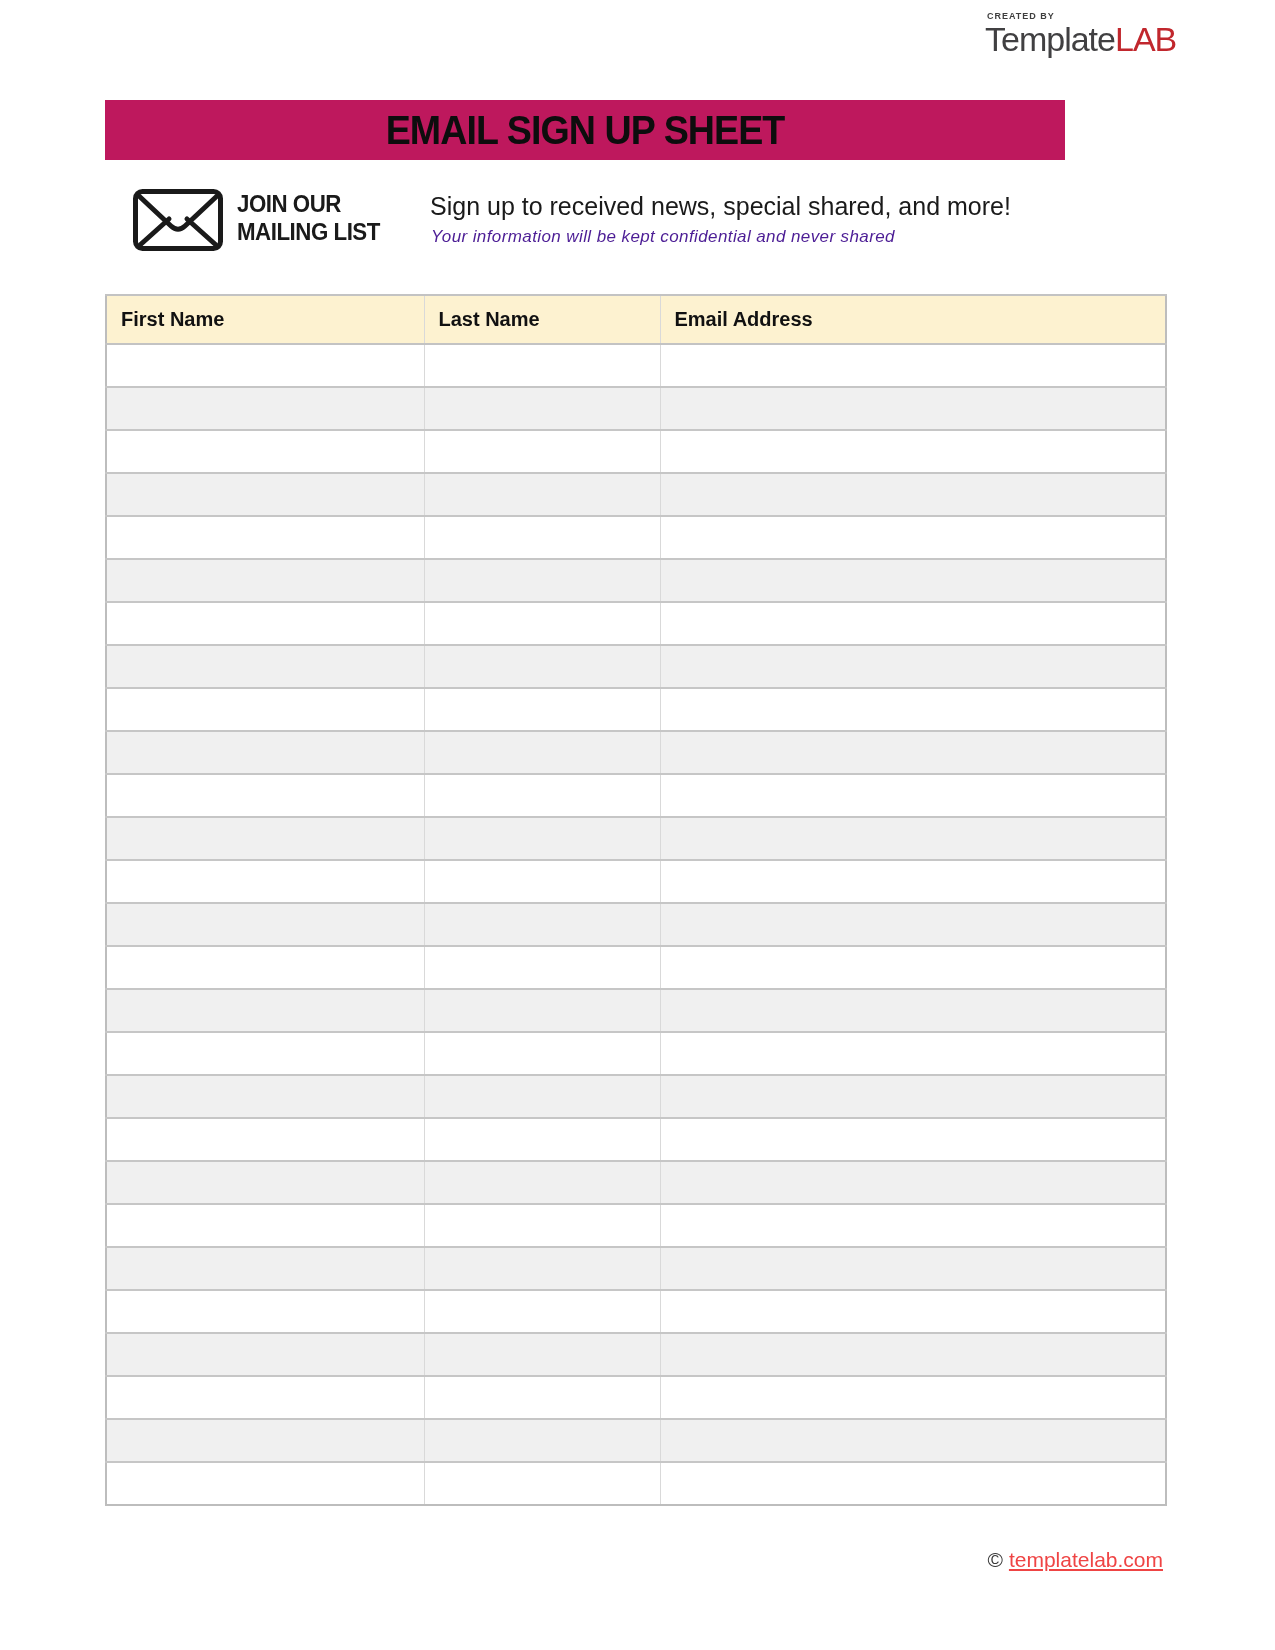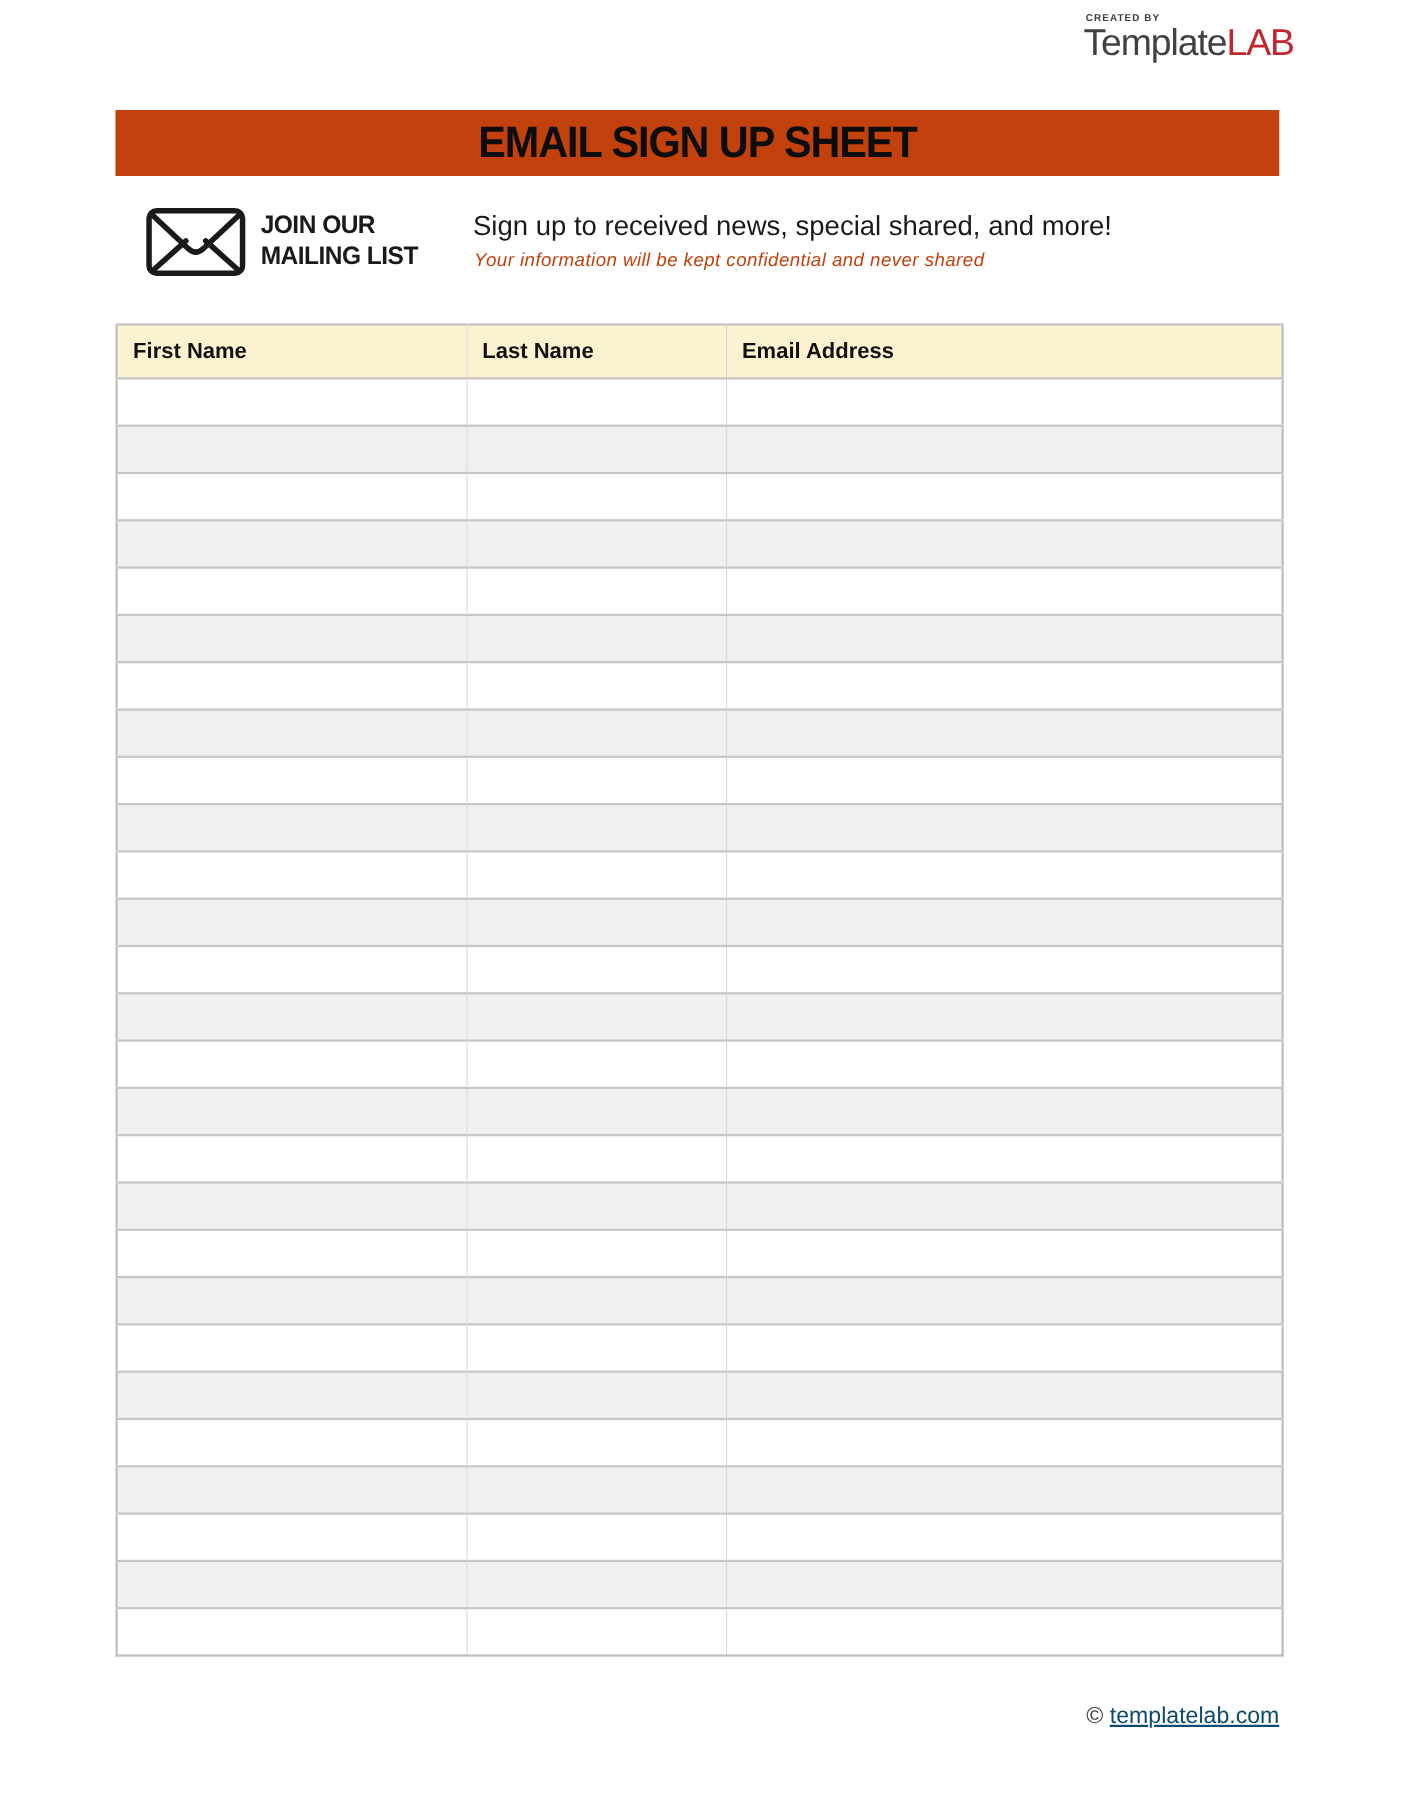--- a/index.html
+++ b/index.html
@@ -12,41 +12,41 @@
   .logo{position:absolute;top:12px;left:985px;line-height:1;}
   .logo .created-by{
     display:block;font-size:9px;font-weight:bold;letter-spacing:1px;
     color:#3f3f3f;margin:0 0 1px 2px;
   }
   .logo .brand{font-size:34px;font-weight:normal;letter-spacing:-1px;color:#414042;}
   .logo .brand .accent{color:#c1272d;}
 
   
   .banner{
-    position:absolute;left:105px;top:100px;width:1058px;height:60px;
-    background:#c2410c;display:flex;align-items:center;justify-content:center;
+    position:absolute;left:105px;top:100px;width:960px;height:60px;
+    background:#be185d;display:flex;align-items:center;justify-content:center;
   }
   .banner .title{
     font-size:40px;font-weight:bold;letter-spacing:-1px;color:#0d0d0d;
     transform:scaleX(0.94);
   }
 
   
   .envelope{position:absolute;left:132px;top:188px;width:92px;height:64px;}
   .join{
     position:absolute;left:237px;top:190px;font-size:23px;font-weight:bold;
     color:#1a1a1a;line-height:28px;letter-spacing:-0.5px;transform:scaleX(0.97);
     transform-origin:left top;
   }
   .headline{
     position:absolute;left:430px;top:192px;font-size:25px;color:#1a1a1a;
   }
   .subtext{
     position:absolute;left:431px;top:227px;font-size:17px;font-style:italic;
-    color:#c2410c;letter-spacing:0.4px;
+    color:#4c1d95;letter-spacing:0.4px;
   }
 
   
   table.signup{
     position:absolute;left:105px;top:294px;width:1060px;
     border-collapse:collapse;table-layout:fixed;
     border:2px solid #bdbdbd;
     padding-left:25px;
   }
   table.signup th{
@@ -58,21 +58,21 @@
     height:41px;padding:0 10px;font-size:16px;color:#333333;
     border:1px solid #d9d9d9;border-top:2px solid #c6c6c6;
   }
   table.signup tr.even td{background:#ffffff;}
   table.signup tr.odd td{background:#f0f0f0;}
 
   
   .footer{
     position:absolute;top:1548px;right:112px;font-size:21px;color:#3a3a3a;
   }
-  .footer a{color:#0c4a6e;text-decoration:underline;cursor:pointer;}
+  .footer a{color:#ef4444;text-decoration:underline;cursor:pointer;}
 </style>
 </head>
 <body>
 
 <div class="page">
 
   <div class="logo">
     <span class="created-by">CREATED BY</span>
     <span class="brand"><span>Template</span><span class="accent">LAB</span></span>
   </div>

